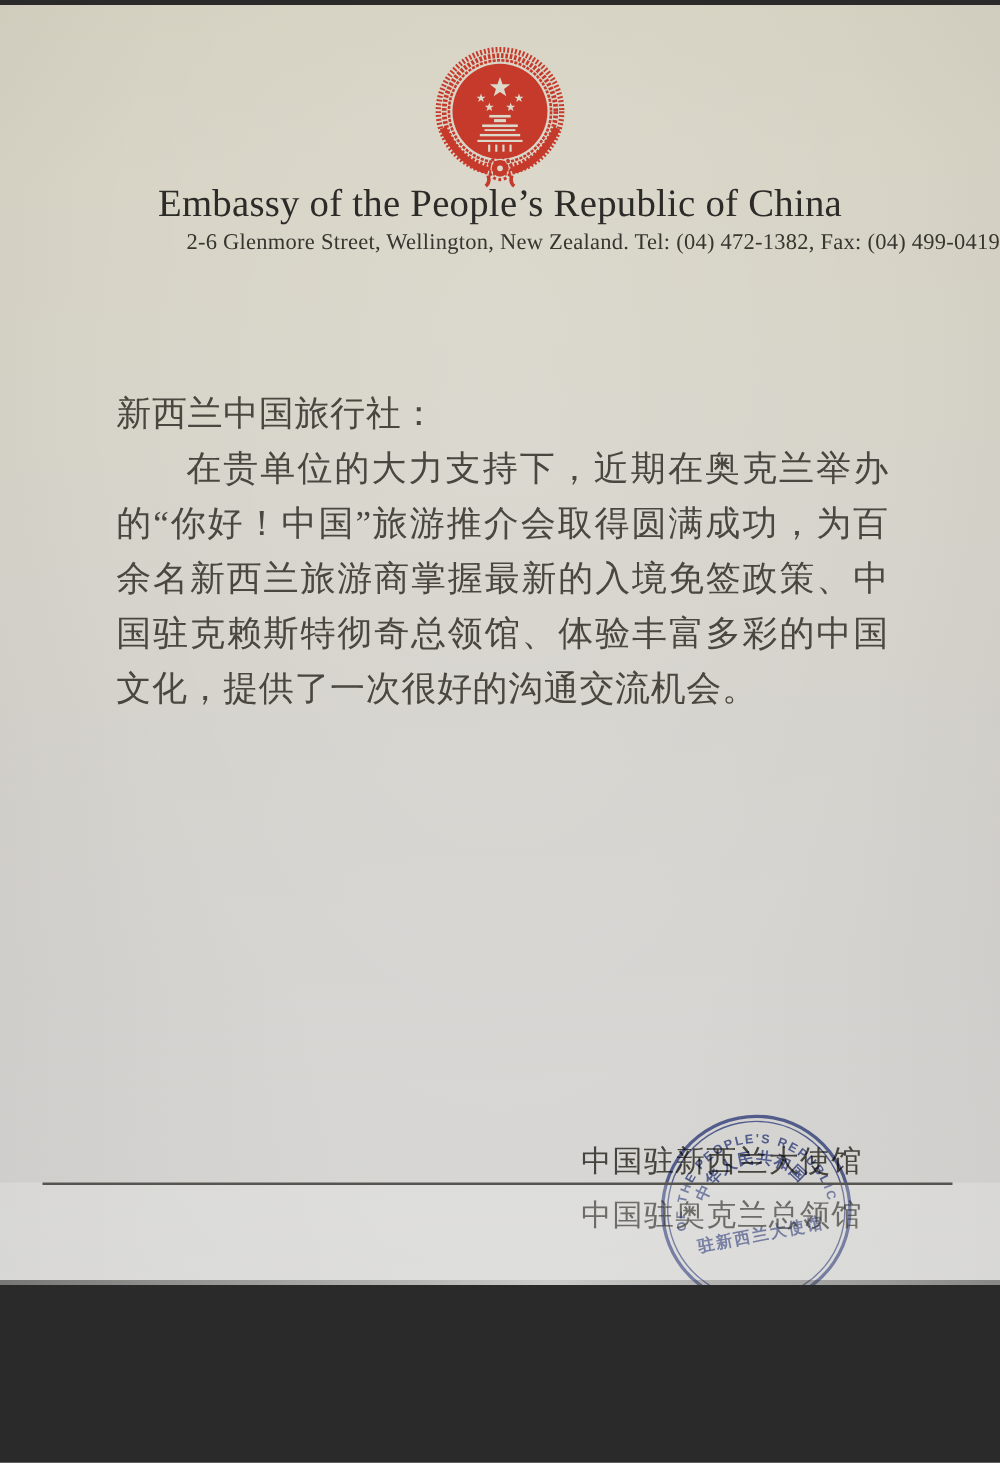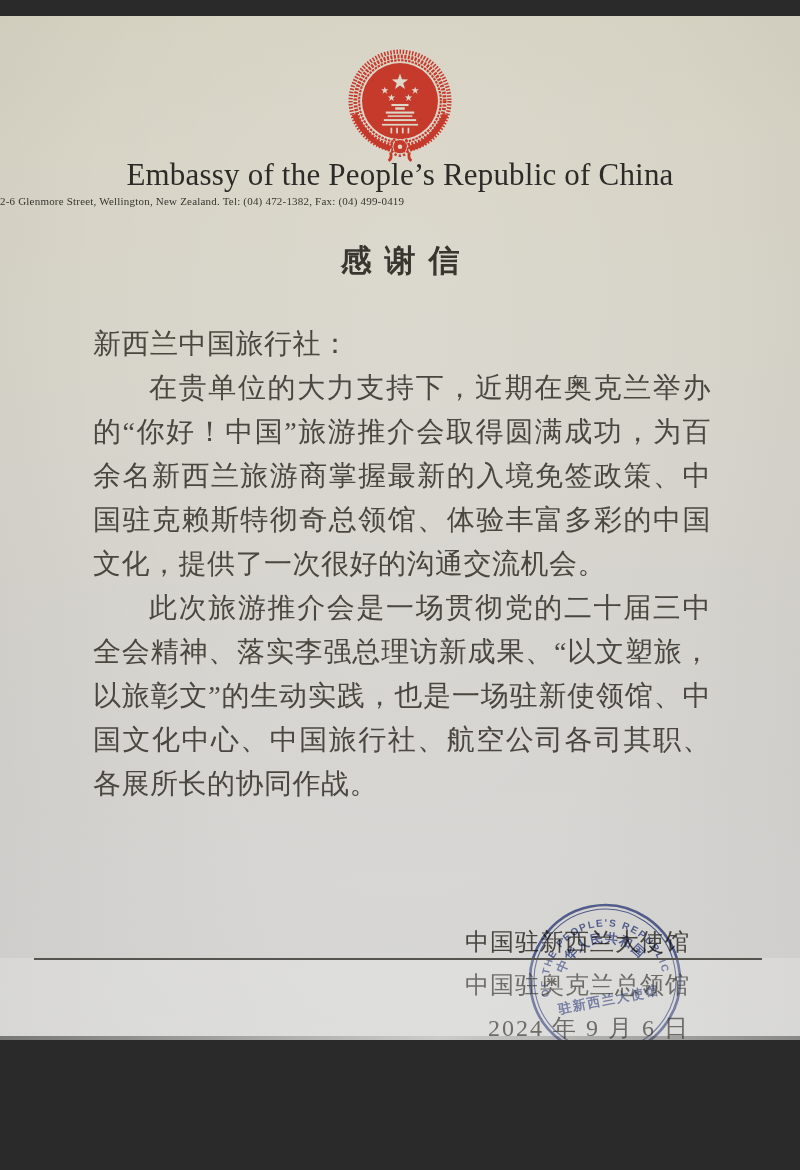--- a/index.html
+++ b/index.html
@@ -1,19 +1,19 @@
 <!DOCTYPE html>
 <html><head>
 <meta charset="utf-8">
 <style>
   html,body{margin:0;padding:0;background:#2a2a2a;}
   .page{
     position:relative;
     width:800px;height:1024px;
-    margin:16px auto;
+    margin:4px auto;
     overflow:hidden;
     background:linear-gradient(178deg,
       #d6d2c2 0%, #d8d4c6 14%, #d7d4ca 34%,
       #d5d3cd 55%, #d6d5d2 75%, #dadad8 100%);
     font-family:"Liberation Serif","DejaVu Serif",serif;
     color:#45443f;
   }
   .page::before{
     content:"";position:absolute;inset:0;pointer-events:none;
     background:radial-gradient(ellipse at 50% 30%,
@@ -29,21 +29,21 @@
     position:absolute;top:30px;left:50%;transform:translateX(-50%);
     width:114px;height:118px;
   }
   .embassy-title{
     position:absolute;top:141px;left:0;width:100%;
     text-align:center;font-size:31px;font-weight:500;
     color:#2c2b28;letter-spacing:0.2px;
   }
   .embassy-address{
     position:absolute;top:179px;left:0;width:100%;
-    text-align:left;font-size:11px;color:#36352f;letter-spacing:0.2px;
+    text-align:right;font-size:18px;color:#36352f;letter-spacing:0.2px;
   }
 
   
   .letter-title{
     position:absolute;top:224px;left:0;width:100%;margin:0;
     text-align:center;font-size:31px;font-weight:600;color:#38362f;
     letter-spacing:13px;text-indent:13px;
   }
   .letter-body{
     position:absolute;top:306px;left:93px;width:618px;
@@ -138,32 +138,29 @@
       <circle cx="60" cy="106" r="9.5" fill="none" stroke="#c63a2b" stroke-width="2.6" stroke-dasharray="2.4 2.2"></circle>
       <circle cx="60" cy="106" r="2.4" fill="#dcd9cb"></circle>
       <path d="M 50,112 q 2,6 -2,9" stroke="#c63a2b" stroke-width="3" fill="none"></path>
       <path d="M 70,112 q -2,6 2,9" stroke="#c63a2b" stroke-width="3" fill="none"></path>
     </svg>
   </div>
 
   <div class="embassy-title">Embassy of the People’s Republic of China</div>
   <div class="embassy-address">2-6 Glenmore Street, Wellington, New Zealand. Tel: (04) 472-1382, Fax: (04) 499-0419</div>
 
-  <h1 class="letter-title">感谢信</h1>
 
   <div class="letter-body">
     <div class="salutation">新西兰中国旅行社：</div>
     <p>在贵单位的大力支持下，近期在奥克兰举办的“你好！中国”旅游推介会取得圆满成功，为百余名新西兰旅游商掌握最新的入境免签政策、中国驻克赖斯特彻奇总领馆、体验丰富多彩的中国文化，提供了一次很好的沟通交流机会。</p>
-    <p>此次旅游推介会是一场贯彻党的二十届三中全会精神、落实李强总理访新成果、“以文塑旅，以旅彰文”的生动实践，也是一场驻新使领馆、中国文化中心、中国旅行社、航空公司各司其职、各展所长的协同作战。</p>
   </div>
 
   <div class="signature-block">
     <div>中国驻新西兰大使馆</div>
     <div>中国驻奥克兰总领馆</div>
-    <div class="date">2024 年 9 月 6 日</div>
   </div>
 
   <div class="stamp">
     <svg viewBox="0 0 160 160" xmlns="http://www.w3.org/2000/svg" aria-hidden="true">
       <defs>
         <path id="arcTop" d="M 23,84 A 57 57 0 0 1 137,84"></path>
         <path id="arcInner" d="M 37,86 A 43 43 0 0 1 123,86"></path>
       </defs>
       <circle cx="80" cy="80" r="74" fill="none" stroke="#4d5b9d" stroke-width="2.6"></circle>
       <circle cx="80" cy="80" r="70" fill="none" stroke="#4d5b9d" stroke-width="1.1"></circle>

